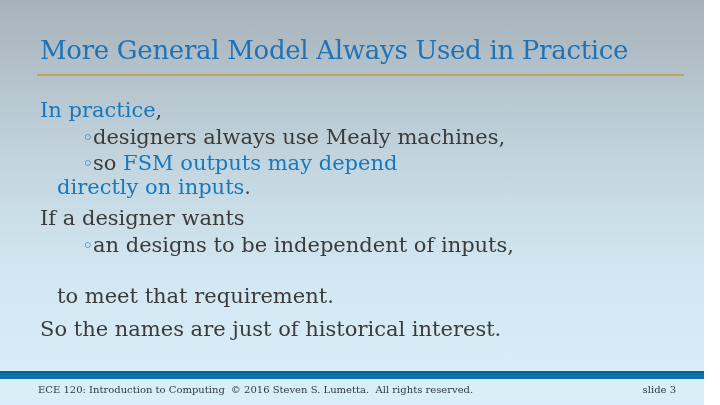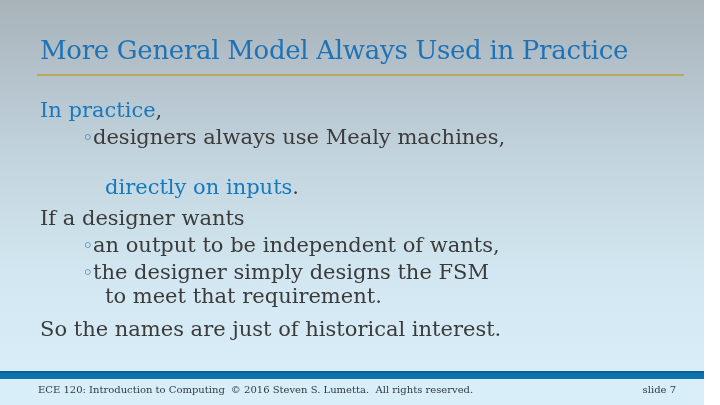--- a/index.html
+++ b/index.html
@@ -32,21 +32,21 @@
   }
   .line {
     position: absolute;
     font-size: 21px;
     line-height: 23px;
     color: #3b3b3b;
     white-space: nowrap;
   }
   .lead   { left: 40px; }
   .bullet { left: 46px; margin-left: 36px; }
-  .cont   { left: 57px; margin-left: 48px; }
+  .cont   { left: 57px; }
   .blue   { color: #1678bd; font-weight: normal; }
   .bullet-glyph {
     color: #2f7cb3;
     font-size: 19px;
     display: inline-block;
     width: 11px;
   }
   .footer-bar {
     position: absolute;
     left: 0; top: 371px;
@@ -82,41 +82,41 @@
   <div class="title-rule"></div>
 
   <div class="line lead" style="top:99px">
     <span class="blue">In practice</span><span>,</span>
   </div>
 
   <div class="line bullet" style="top:126px">
     <span class="bullet-glyph">◦</span><span>designers always use Mealy machines,</span>
   </div>
 
+  <div class="line bullet" style="top:152px">
+    <span class="bullet-glyph">◦</span><span>so </span><span class="blue">FSM outputs may depend</span>
+  </div>
 
   <div class="line cont" style="top:176px">
     <span class="blue">directly on inputs</span><span>.</span>
   </div>
 
   <div class="line lead" style="top:207px">If a designer wants</div>
 
   <div class="line bullet" style="top:234px">
-    <span class="bullet-glyph">◦</span><span>an output to be independent of wants,</span>
+    <span class="bullet-glyph">◦</span><span>an designs to be independent of inputs,</span>
   </div>
 
-  <div class="line bullet" style="top:261px">
-    <span class="bullet-glyph">◦</span><span>the designer simply designs the FSM</span>
-  </div>
 
   <div class="line lead" style="top:318px">So the names are just of historical interest.</div>
 
   <div class="line cont" style="top:285px">to meet that requirement.</div>
 
   <div class="footer-bar"></div>
   <div class="footer-strip"></div>
 
   <div class="footer-text footer-course">ECE 120: Introduction to Computing</div>
 
   <div class="footer-text footer-copyright">© 2016 Steven S. Lumetta.  All rights reserved.</div>
 
-  <div class="footer-text footer-slide">slide 7</div>
+  <div class="footer-text footer-slide">slide 3</div>
 
 </div>
 
 </body></html>

